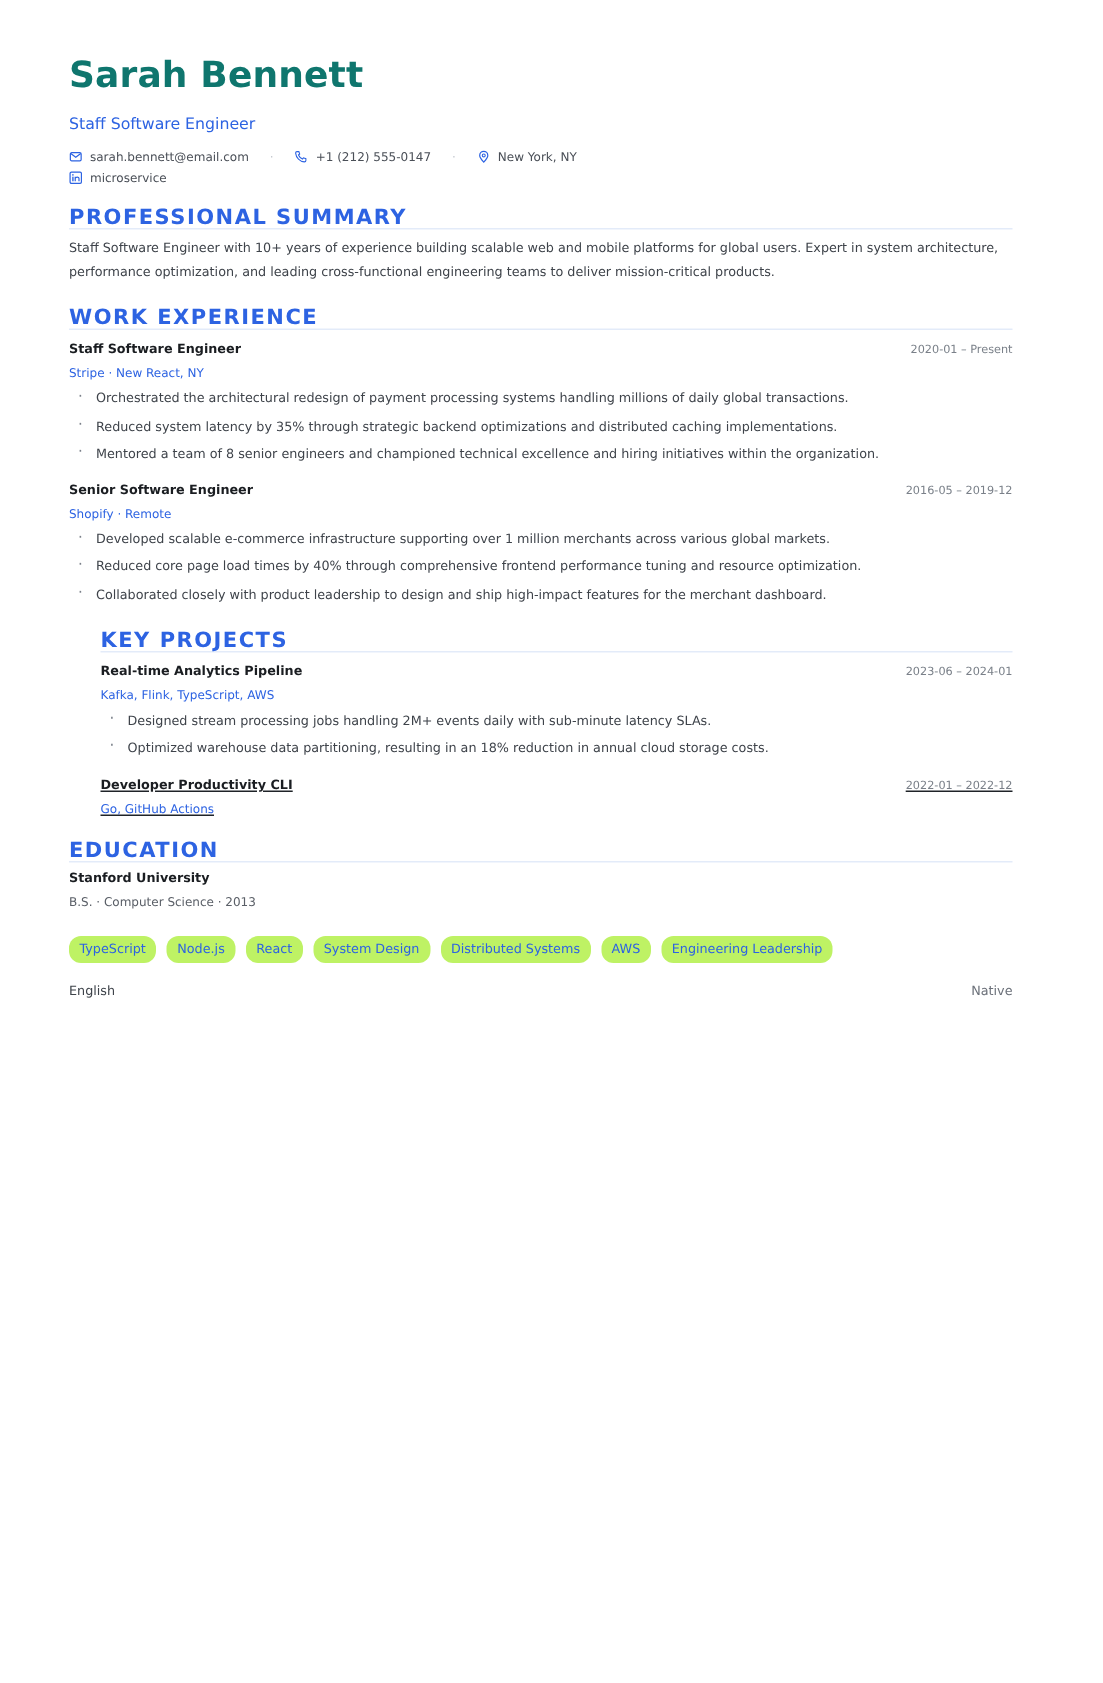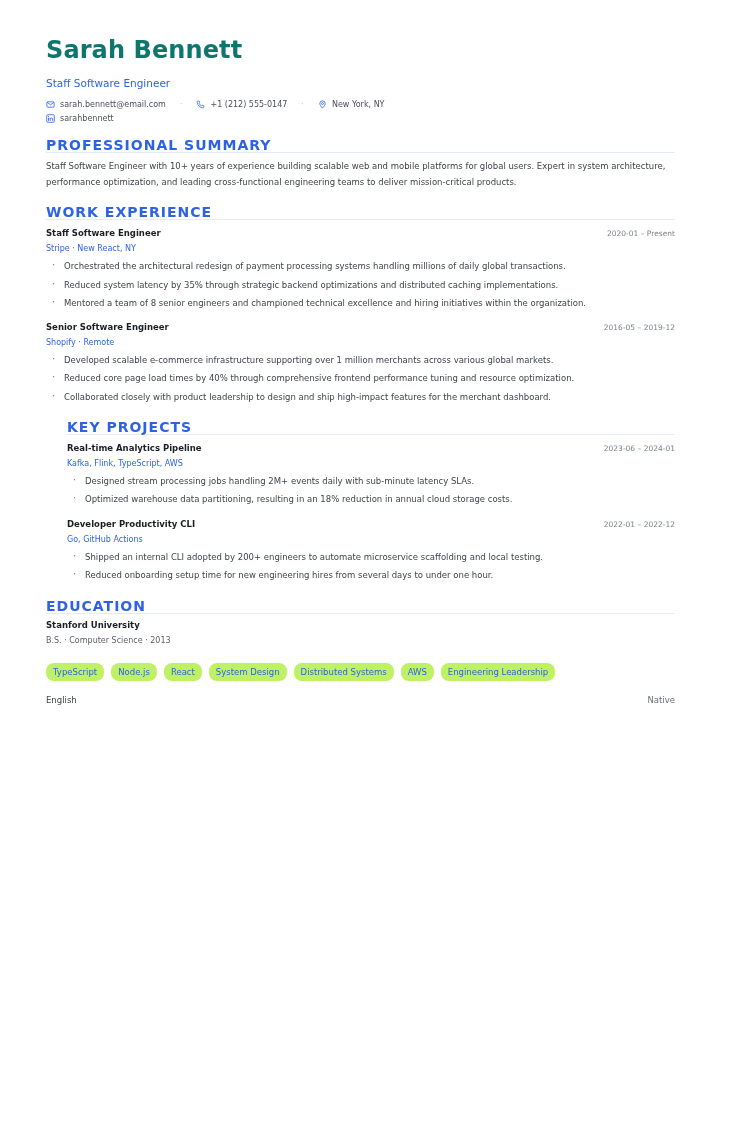--- a/index.html
+++ b/index.html
@@ -62,21 +62,21 @@
     </span>
   </div>
   <div class="contacts2">
     <span class="ci">
       <svg class="ic" viewBox="0 0 10 10">
           <rect x="0.8" y="0.8" width="8.4" height="8.4" rx="1" fill="none" stroke="#2d63e2" stroke-width="0.9"></rect>
           <rect x="2.4" y="4.2" width="1" height="3.4" fill="#2d63e2"></rect>
           <circle cx="2.9" cy="2.9" r="0.6" fill="#2d63e2"></circle>
           <path d="M4.6 7.6 L4.6 4.2 M4.6 5.4 C4.9 4.4 7.4 4 7.4 5.6 L7.4 7.6" fill="none" stroke="#2d63e2" stroke-width="0.9"></path>
         </svg>
-      <span>sarahbennett</span>
+      <span>microservice</span>
     </span>
   </div>
 
   <div class="section" style="margin-top:14px;">
     <div class="sh">PROFESSIONAL SUMMARY</div>
     <div class="summary">Staff Software Engineer with 10+ years of experience building scalable web and mobile platforms for global users. Expert in system architecture, performance optimization, and leading cross-functional engineering teams to deliver mission-critical products.</div>
   </div>
 
   <div class="section" style="margin-top:15px;">
     <div class="sh">WORK EXPERIENCE</div>
@@ -116,30 +116,26 @@
         <span class="etitle">Real-time Analytics Pipeline</span>
         <span class="edate">2023-06 – 2024-01</span>
       </div>
       <div class="esub">Kafka, Flink, TypeScript, AWS</div>
       <ul class="bl">
         <li>Designed stream processing jobs handling 2M+ events daily with sub-minute latency SLAs.</li>
         <li>Optimized warehouse data partitioning, resulting in an 18% reduction in annual cloud storage costs.</li>
       </ul>
     </div>
 
-    <div class="entry" style="margin-top:10px;">
+    <div class="entry" style="margin-top:10px;text-decoration:underline;">
       <div class="erow">
         <span class="etitle">Developer Productivity CLI</span>
         <span class="edate">2022-01 – 2022-12</span>
       </div>
       <div class="esub">Go, GitHub Actions</div>
-      <ul class="bl">
-        <li>Shipped an internal CLI adopted by 200+ engineers to automate microservice scaffolding and local testing.</li>
-        <li>Reduced onboarding setup time for new engineering hires from several days to under one hour.</li>
-      </ul>
     </div>
   </div>
 
   <div class="section" style="margin-top:15px;">
     <div class="sh">EDUCATION</div>
     <div class="entry" style="margin-top:5px;">
       <div class="etitle">Stanford University</div>
       <div style="font-size:8px;color:#5a5f67;margin-top:4px;line-height:11px;">B.S. · Computer Science · 2013</div>
     </div>
   </div>

